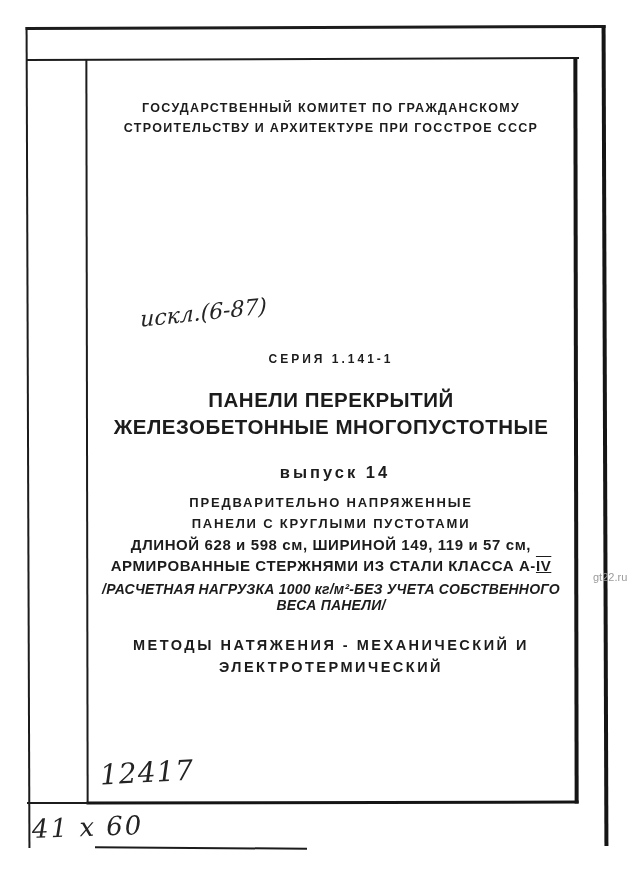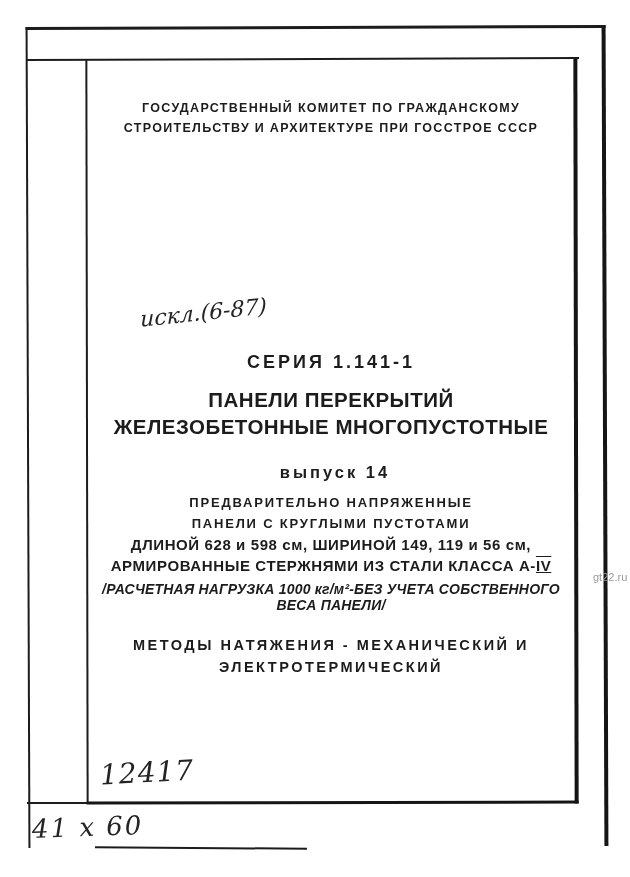--- a/index.html
+++ b/index.html
@@ -62,21 +62,21 @@
     font-size: 12.5px; font-weight: bold;
     letter-spacing: 1.3px; line-height: 20px;
   }
   .main-title {
     top: 168px;
     font-size: 19px; font-weight: bold;
     letter-spacing: 2.5px; line-height: 38px;
   }
   .series {
     top: 273px;
-    font-size: 18px; font-weight: bold;
+    font-size: 12px; font-weight: bold;
     letter-spacing: 3px;
   }
   .subject {
     top: 307px;
     font-size: 20.5px; font-weight: bold;
     letter-spacing: 0.5px; line-height: 27px;
   }
   .issue {
     top: 384px;
     font-size: 16.5px; font-weight: bold;
@@ -171,21 +171,21 @@
       <span>ЖЕЛЕЗОБЕТОННЫЕ МНОГОПУСТОТНЫЕ</span>
     </div>
 
     <div class="issue">выпуск 14</div>
 
     <div class="spec-head">
       <span>ПРЕДВАРИТЕЛЬНО НАПРЯЖЕННЫЕ</span><br>
       <span>ПАНЕЛИ С КРУГЛЫМИ ПУСТОТАМИ</span>
     </div>
 
-    <div class="spec-dim1">ДЛИНОЙ 628 и 598 см, ШИРИНОЙ 149, 119 и 56 см,</div>
+    <div class="spec-dim1">ДЛИНОЙ 628 и 598 см, ШИРИНОЙ 149, 119 и 57 см,</div>
 
     <div class="spec-dim2">
       <span>АРМИРОВАННЫЕ СТЕРЖНЯМИ ИЗ СТАЛИ КЛАССА А-</span><span class="steel-class">IV</span>
     </div>
 
     <div class="load-note">/РАСЧЕТНАЯ НАГРУЗКА 1000 кг/м²-БЕЗ УЧЕТА СОБСТВЕННОГО ВЕСА ПАНЕЛИ/</div>
 
     <div class="methods">
       <span>МЕТОДЫ НАТЯЖЕНИЯ - МЕХАНИЧЕСКИЙ И</span><br>
       <span>ЭЛЕКТРОТЕРМИЧЕСКИЙ</span>

